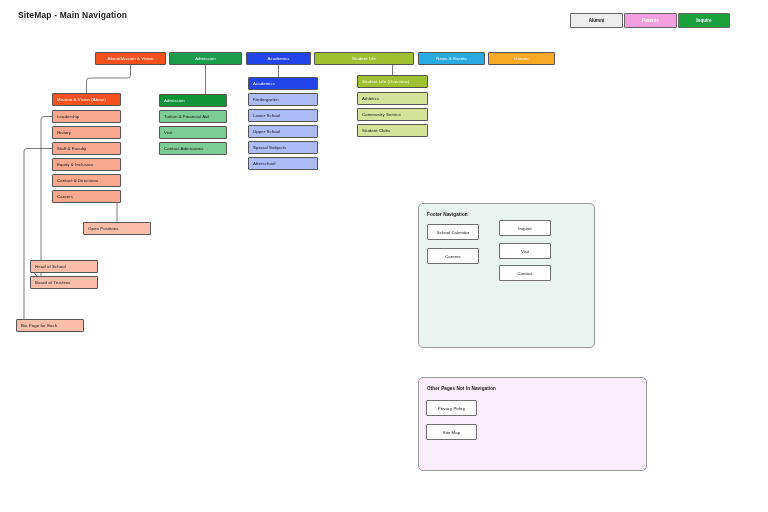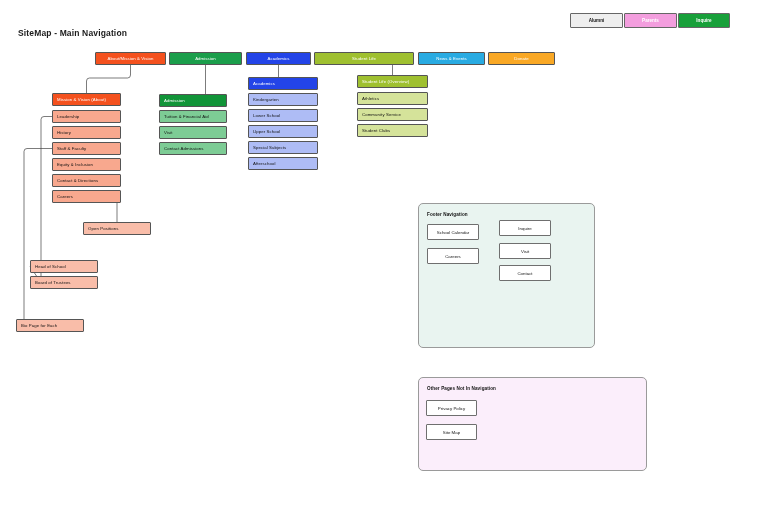--- a/index.html
+++ b/index.html
@@ -27,21 +27,21 @@
     left: 0; top: 0;
     width: 768px;
     height: 512px;
     pointer-events: none;
     z-index: 1;
   }
 
   .page-title {
     position: absolute;
     left: 18px;
-    top: 28px;
+    top: 10px;
     font-size: 8.5px;
     font-weight: 700;
     color: #1b1b1b;
     letter-spacing: 0.15px;
     white-space: nowrap;
     z-index: 5;
   }
 
   
   .node {

